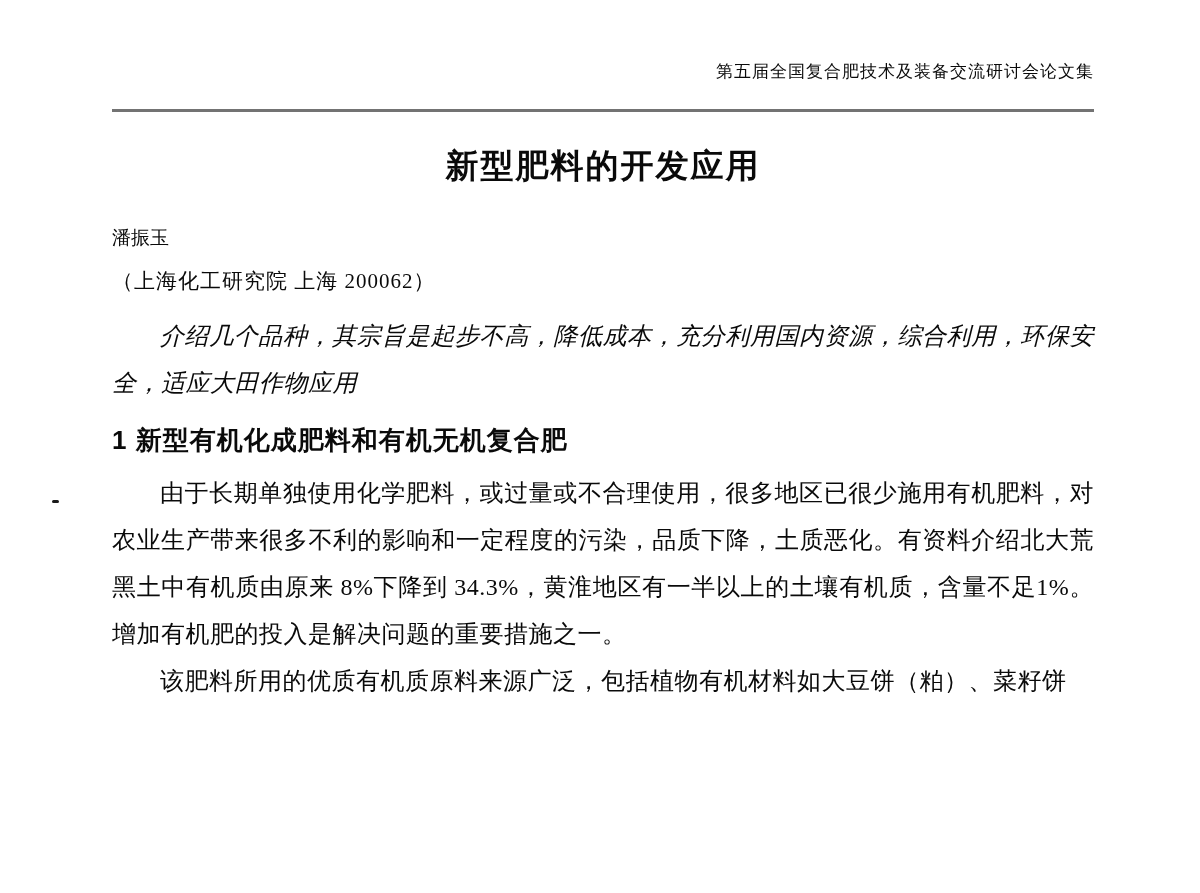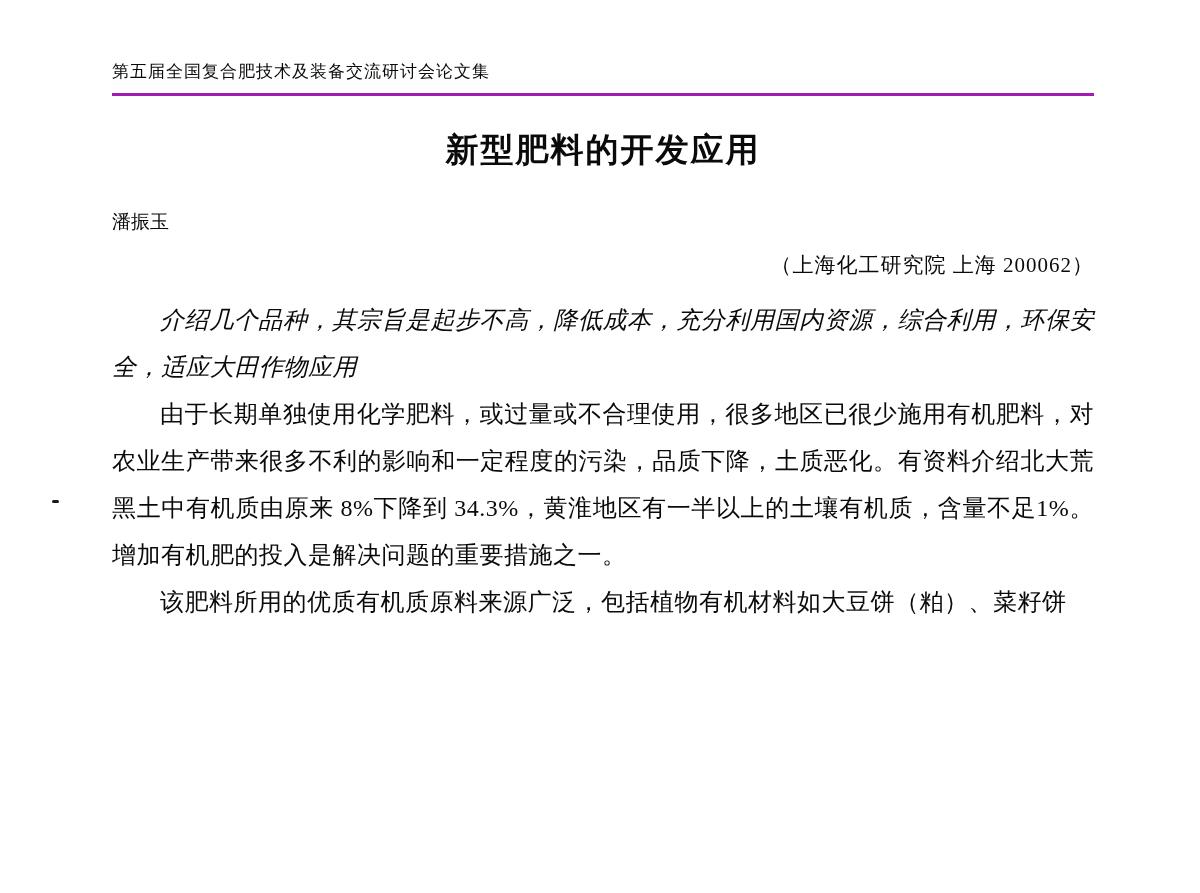--- a/index.html
+++ b/index.html
@@ -17,42 +17,42 @@
     height: 893px;
     background: #ffffff;
   }
   .content {
     position: absolute;
     left: 112px;
     top: 0;
     width: 982px;
   }
   .running-head {
-    text-align: left;
+    text-align: right;
     font-size: 17px;
     letter-spacing: 1px;
     padding-top: 60px;
-    padding-bottom: 10px;
-    border-bottom: 3px solid #a21caf;
+    padding-bottom: 26px;
+    border-bottom: 3px solid #737373;
     font-family: "Liberation Serif", serif;
   }
   .article-title {
     text-align: center;
     font-size: 33px;
     font-weight: bold;
     font-family: "Liberation Sans", sans-serif;
     margin-top: 32px;
     letter-spacing: 2px;
   }
   .author {
     font-size: 19px;
     margin-top: 36px;
   }
   .affiliation {
-    text-align: right;
+    text-align: left;
     font-size: 21px;
     margin-top: 16px;
     letter-spacing: 1px;
   }
   .body-para {
     font-size: 24px;
     line-height: 47px;
     text-align: justify;
     text-indent: 2em;
     letter-spacing: 0.5px;
@@ -91,20 +91,21 @@
     <div class="running-head">第五届全国复合肥技术及装备交流研讨会论文集</div>
 
     <h1 class="article-title">新型肥料的开发应用</h1>
 
     <div class="author">潘振玉</div>
 
     <div class="affiliation">（上海化工研究院 上海 200062）</div>
 
     <p class="body-para abstract-para">介绍几个品种，其宗旨是起步不高，降低成本，充分利用国内资源，综合利用，环保安全，适应大田作物应用</p>
 
+    <h2 class="section-heading">1 新型有机化成肥料和有机无机复合肥</h2>
 
     <p class="body-para">由于长期单独使用化学肥料，或过量或不合理使用，很多地区已很少施用有机肥料，对农业生产带来很多不利的影响和一定程度的污染，品质下降，土质恶化。有资料介绍北大荒黑土中有机质由原来 8%下降到 34.3%，黄淮地区有一半以上的土壤有机质，含量不足1%。增加有机肥的投入是解决问题的重要措施之一。</p>
 
 
     <p class="body-para">该肥料所用的优质有机质原料来源广泛，包括植物有机材料如大豆饼（粕）、菜籽饼</p>
 
   </div>
 </div>
 
 </body></html>

